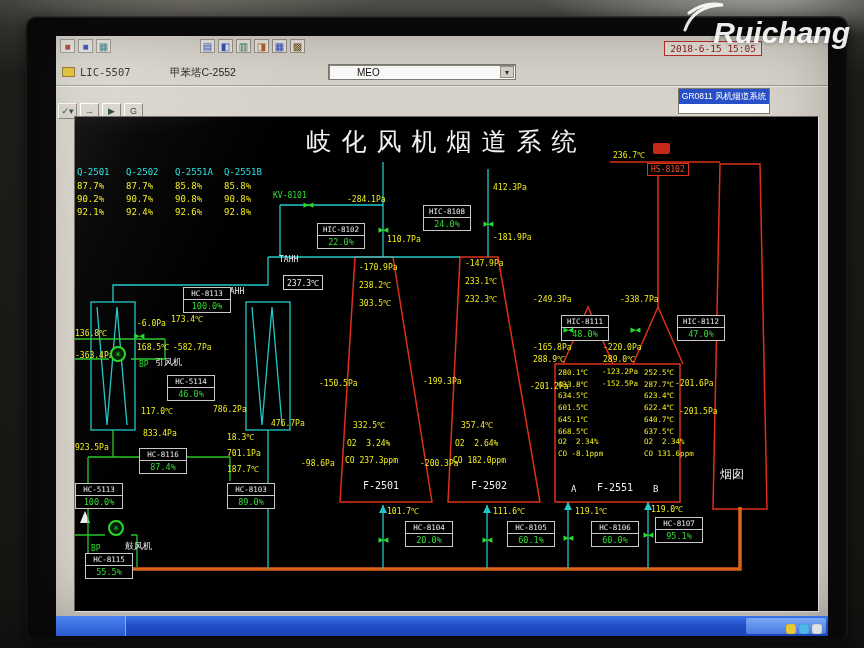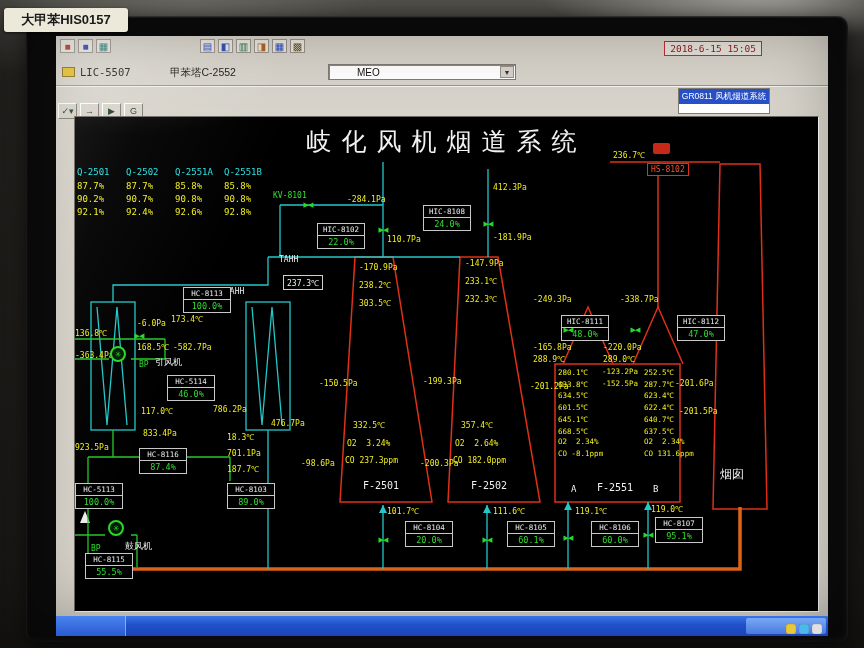--- a/index.html
+++ b/index.html
@@ -335,16 +335,21 @@
 
       <div class="taskbar">
         <div class="ql"></div>
         <div class="tray" id="tray"><span class="trayicon" style="background: rgb(232, 200, 56);"></span><span class="trayicon" style="background: rgb(80, 184, 232);"></span><span class="trayicon" style="background: rgb(224, 224, 224);"></span></div>
       </div>
 
       <div class="glare"></div>
     </div>
   </div>
 
-  <div class="sticker">大甲苯HIS0157</div>
-
+
+  <div class="watermark">
+    <svg width="46" height="34" viewBox="0 0 46 34">
+      <path d="M4,30 Q12,6 42,5 Q24,1 8,13" fill="none" stroke="rgba(255,255,255,.9)" stroke-width="3" stroke-linecap="round"></path>
+    </svg>
+    <span>Ruichang</span>
+  </div>
 
 </div>
 
 </body></html>

